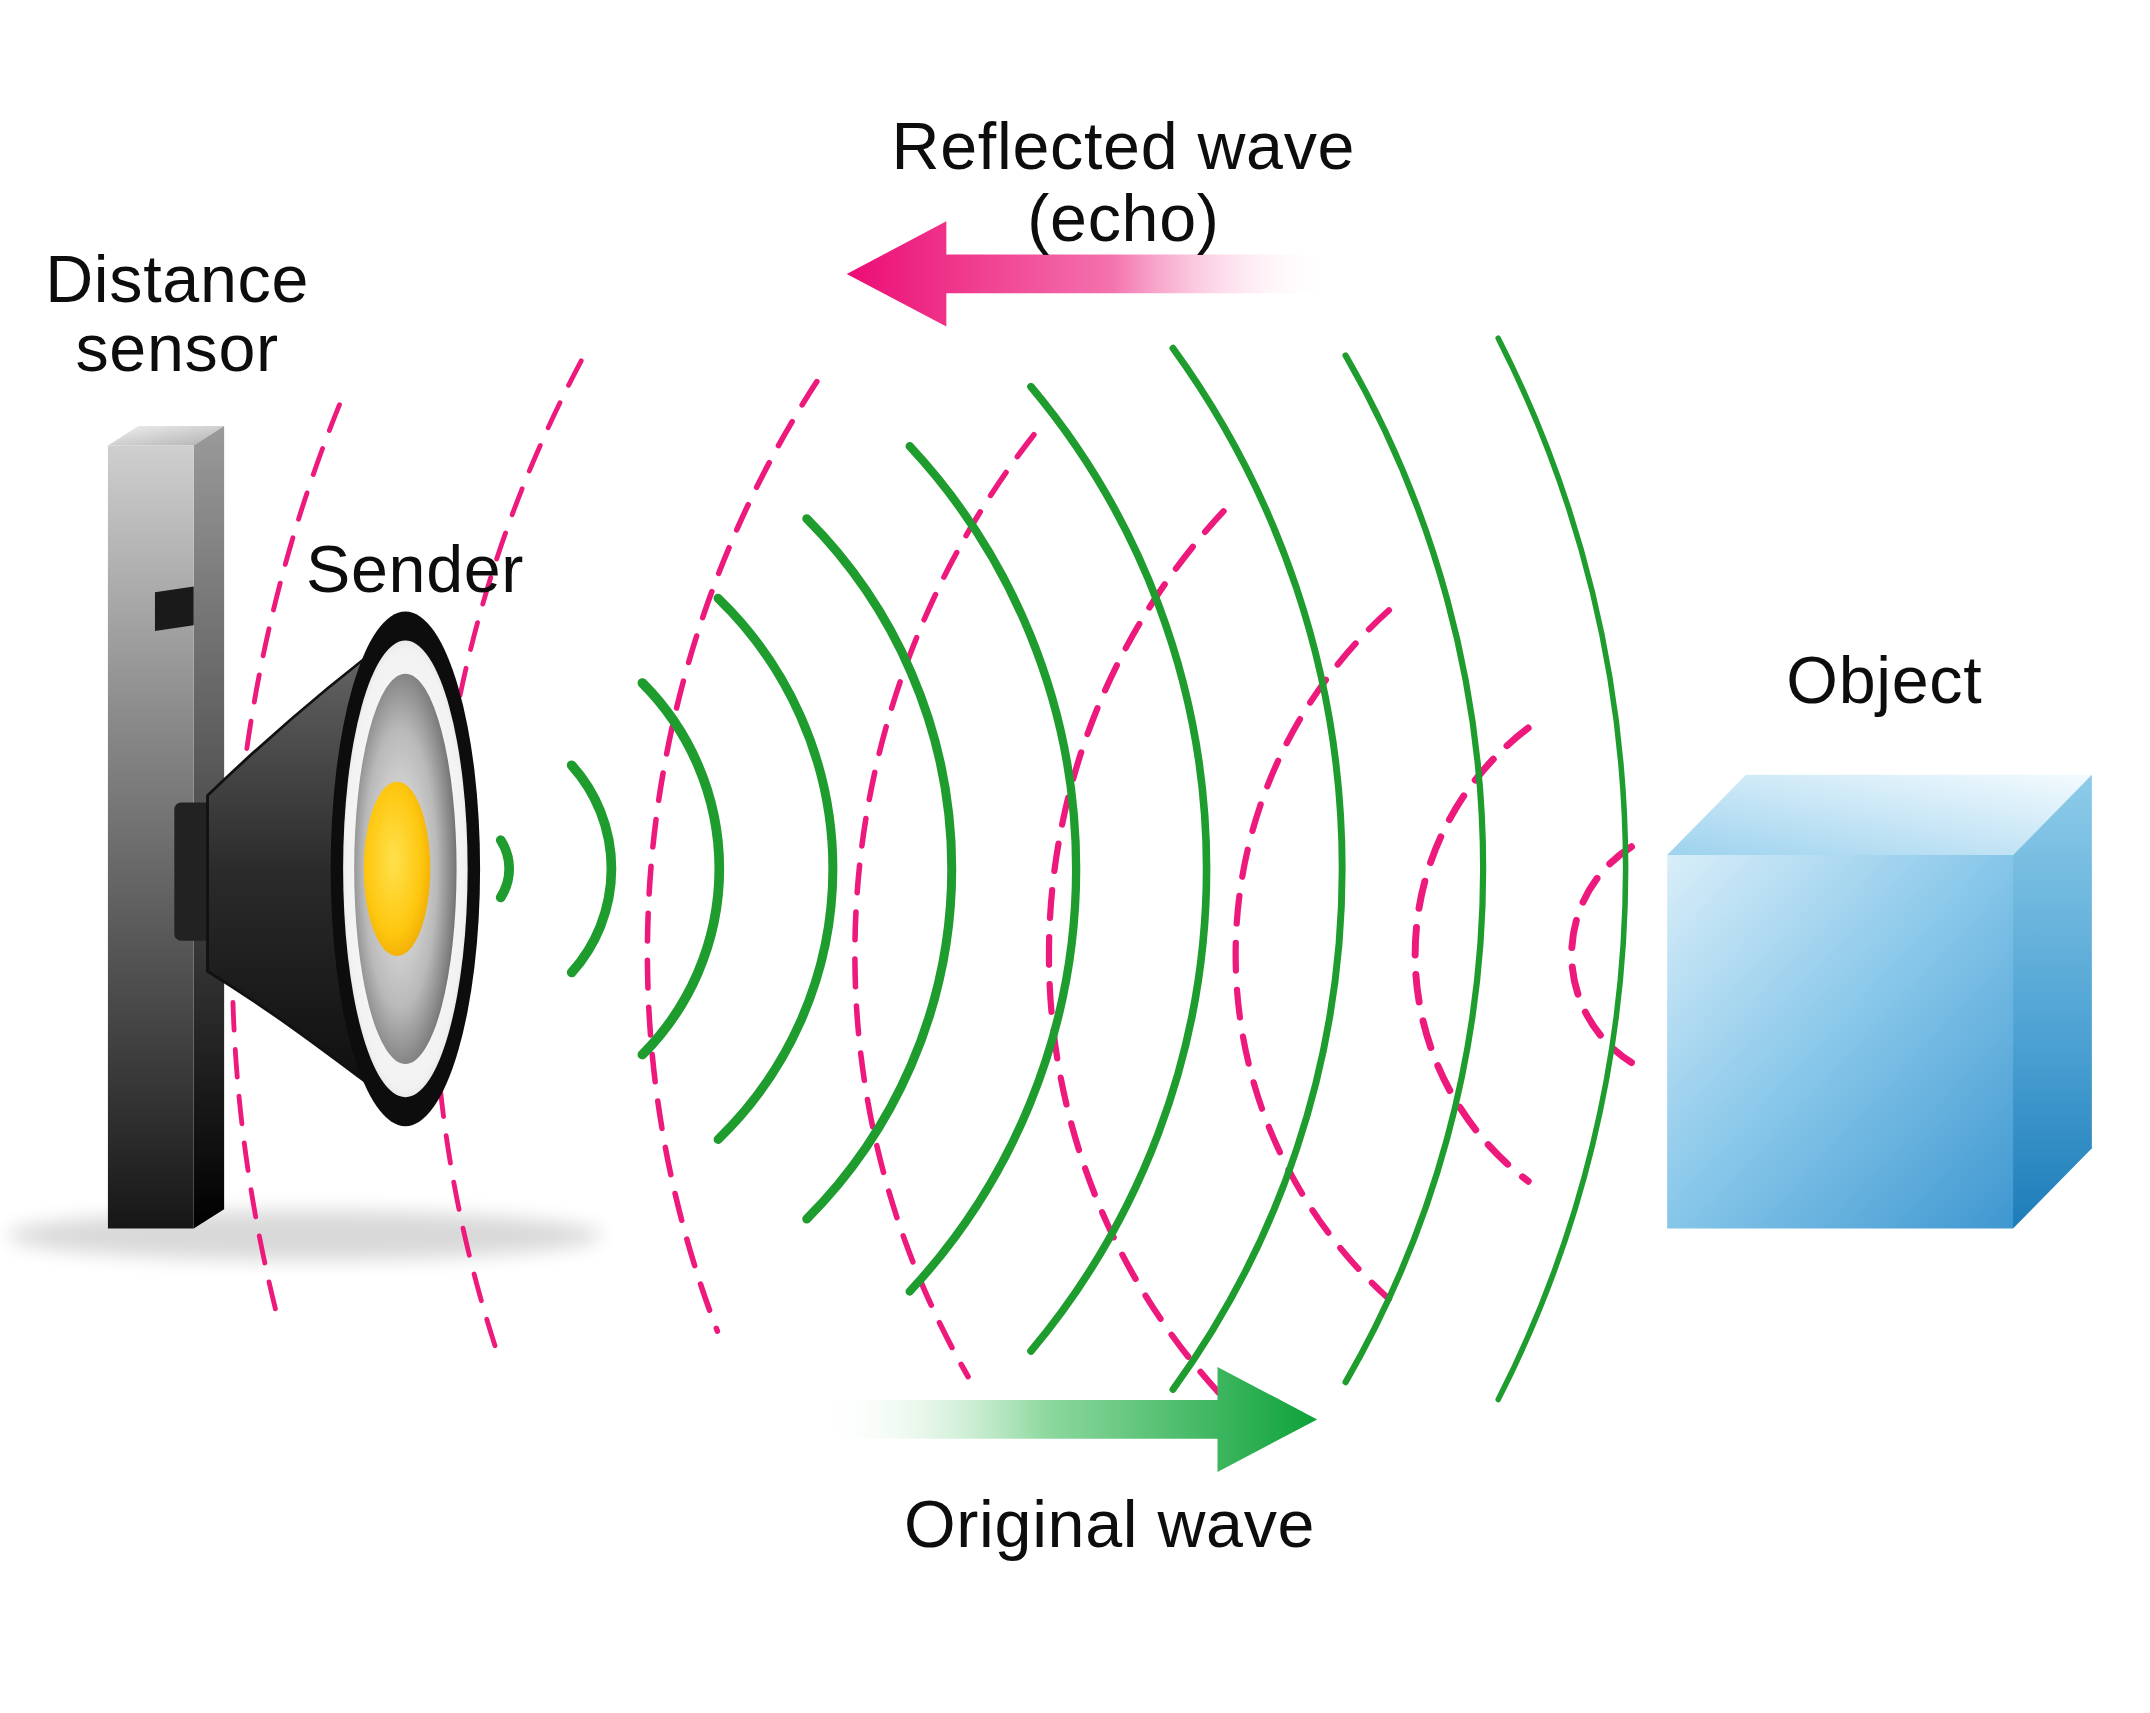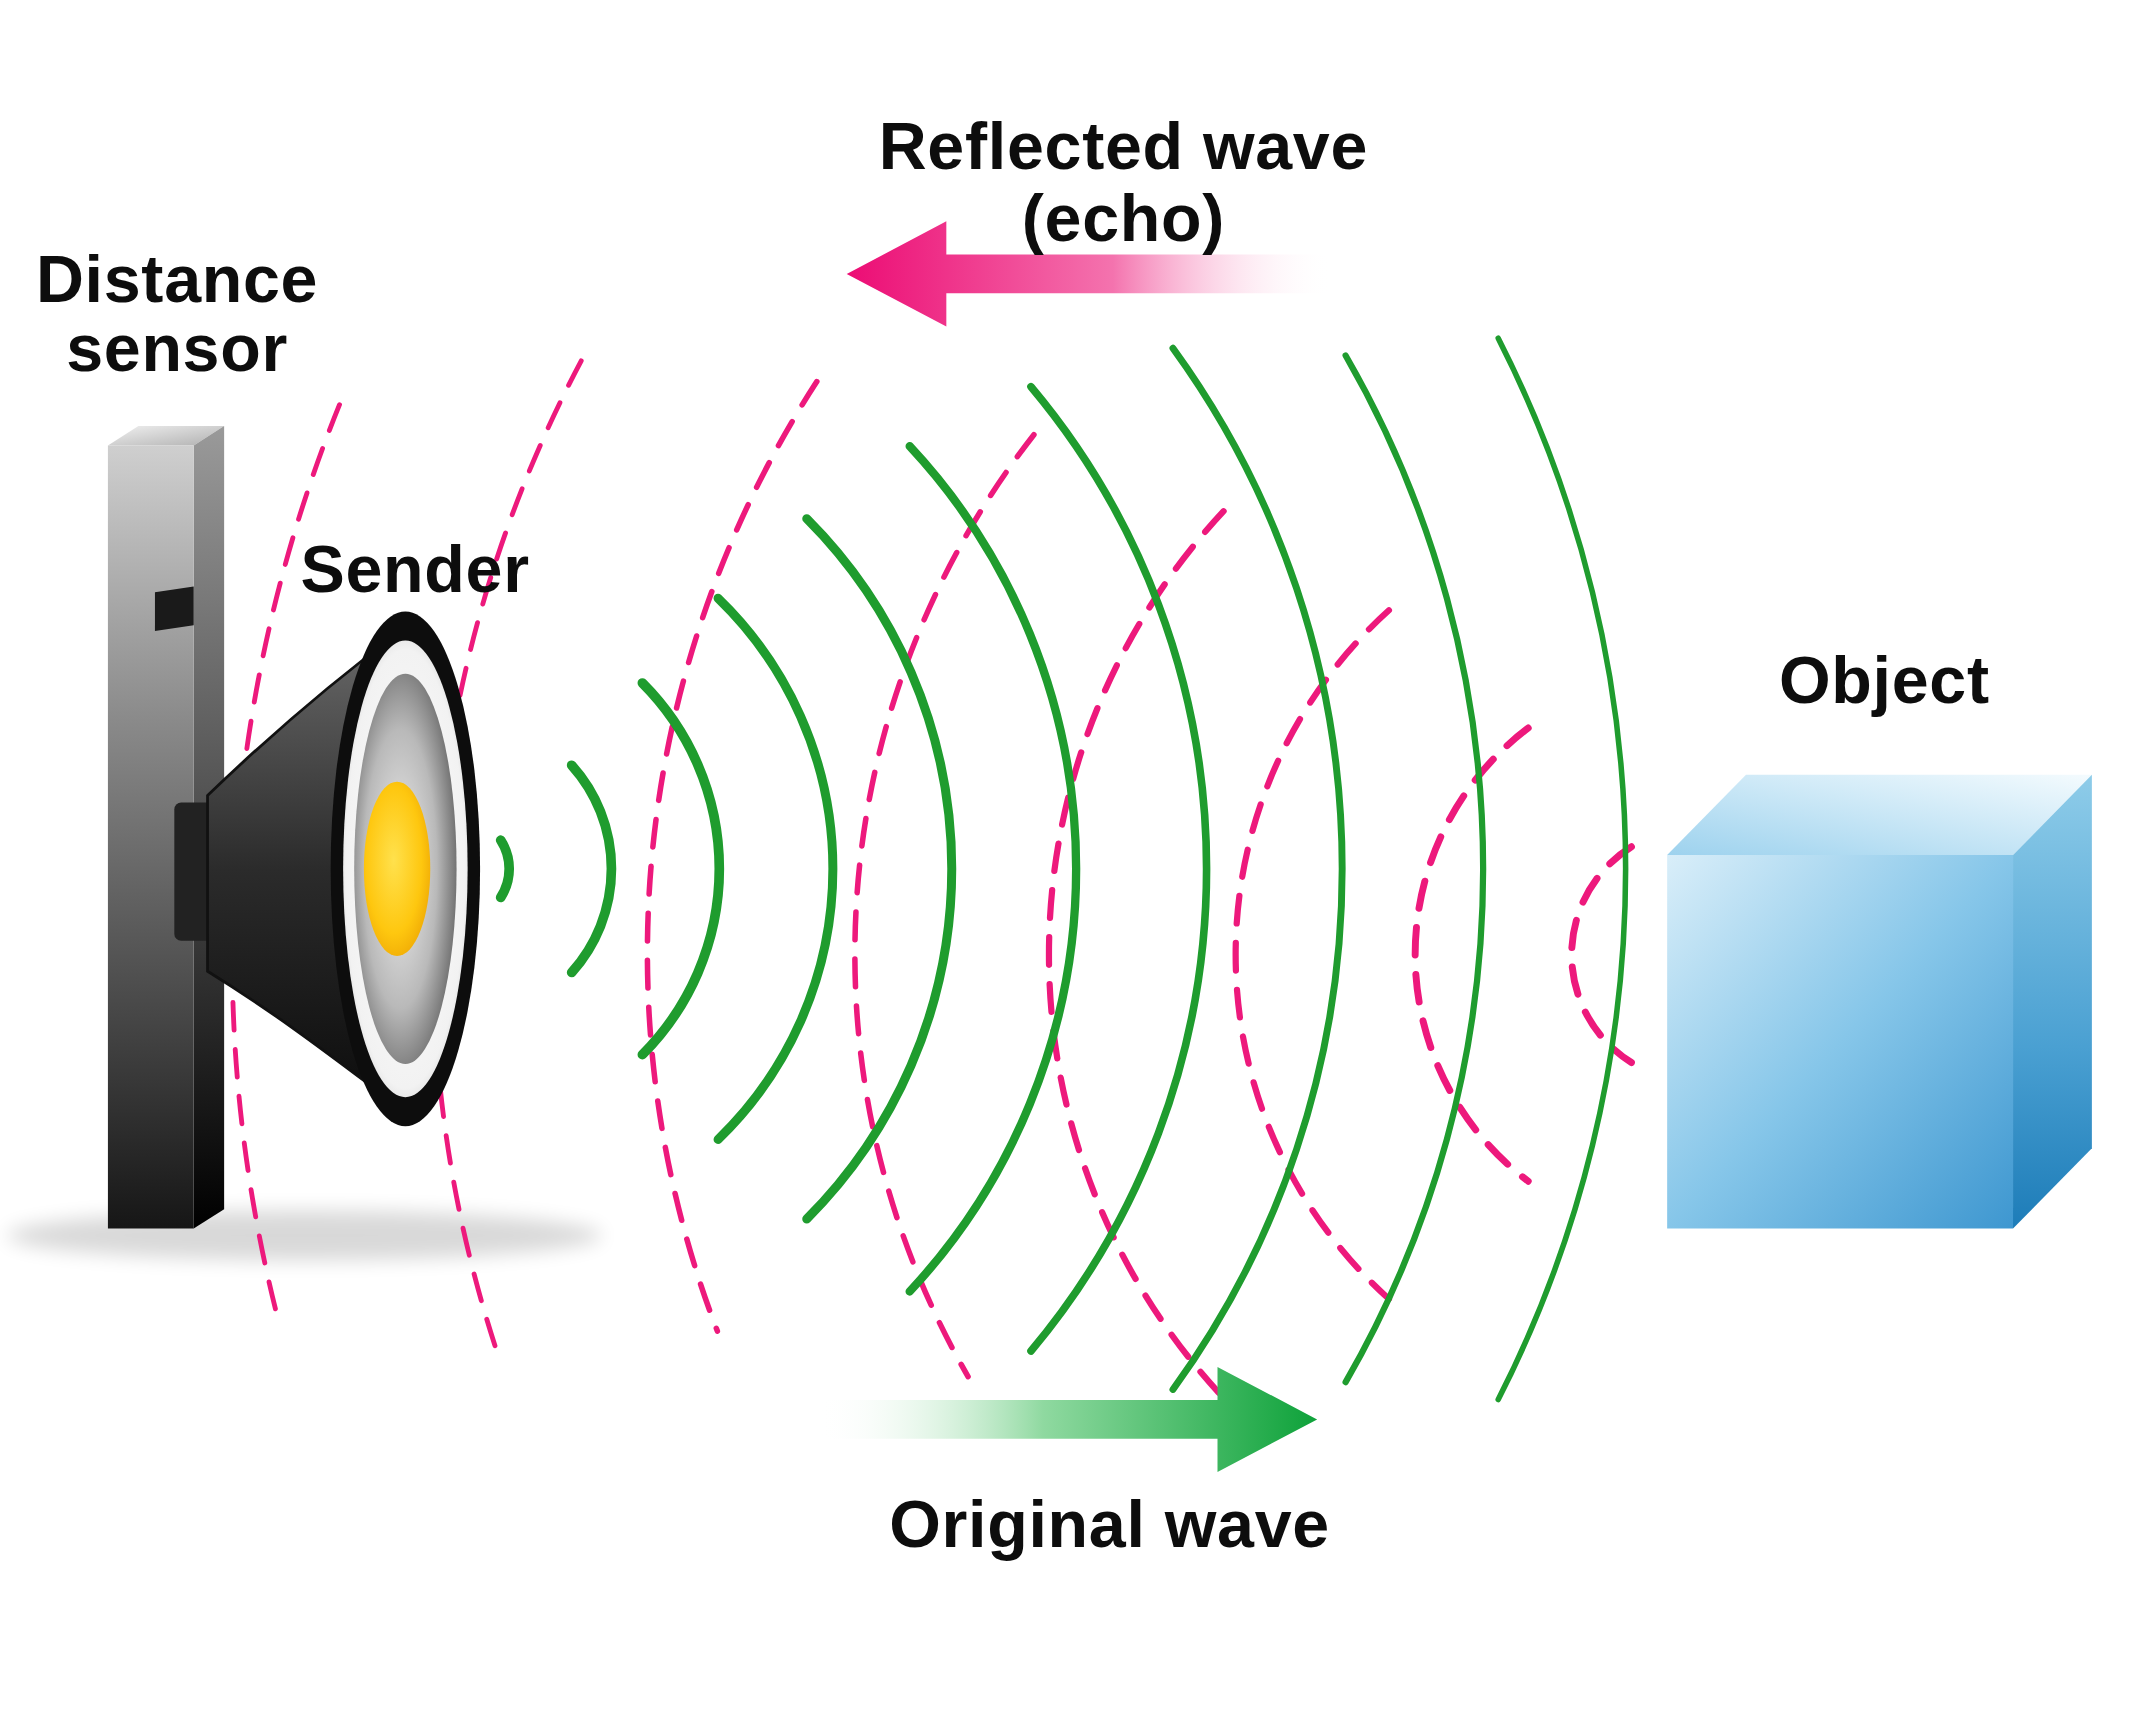--- a/index.html
+++ b/index.html
@@ -1,16 +1,16 @@
 <!DOCTYPE html>
 <html style="font-size:7px"><head>
 <meta charset="utf-8">
 <style>
   html,body{margin:0;padding:0;background:#ffffff;}
-  .stage{width:100vw;max-width:100%;background:#000000;font-weight:bold;}
+  .stage{width:100vw;max-width:100%;background:#000000;}
   svg{display:block;width:100%;height:auto;background:#ffffff;}
   text{font-family:"Liberation Sans", sans-serif;fill:#0d0d0d;}
   .lbl{font-size:48px;letter-spacing:0.5px;}
 </style>
 </head>
 <body>
 
 <div class="stage">
 <svg viewBox="0 0 1554 1238" preserveAspectRatio="xMidYMid meet">
   <defs>

